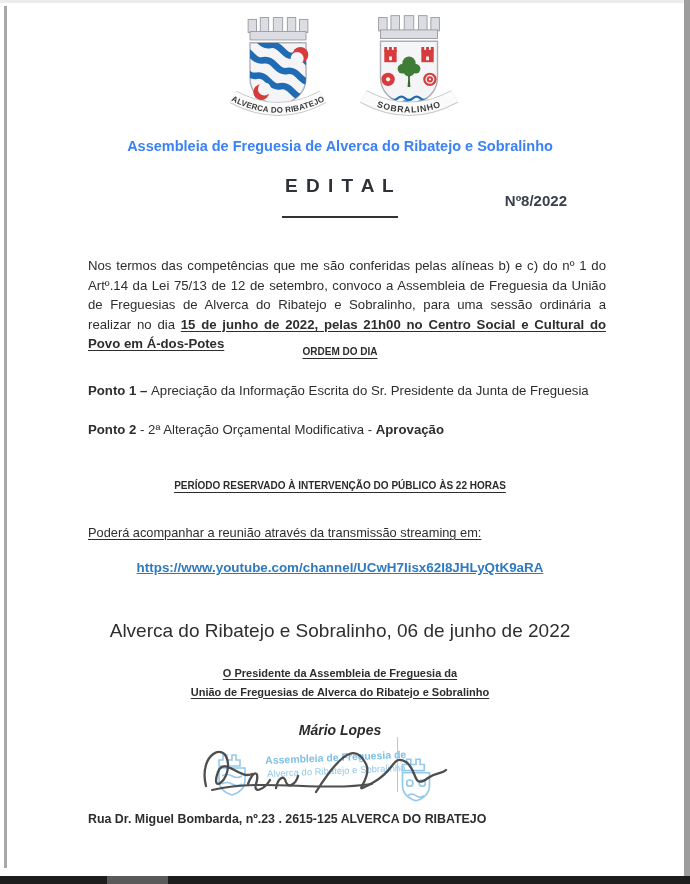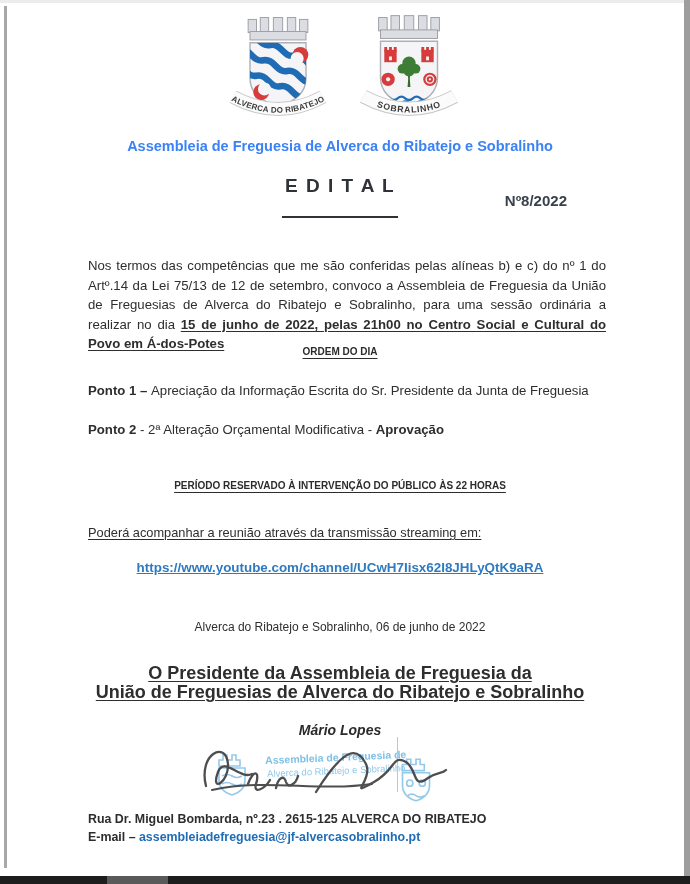--- a/index.html
+++ b/index.html
@@ -32,22 +32,22 @@
     text-decoration-thickness:1.4px;text-underline-offset:3px;color:#2c2c2c;}
   .ordem{top:346px;}
   .ponto{left:88px;font-size:13.2px;}
   .ponto1{top:383px;}
   .ponto2{top:422px;}
   .periodo{top:480px;}
   .streaming-note{top:525px;left:88px;font-size:12.8px;text-decoration:underline;
     text-decoration-thickness:1.2px;text-underline-offset:2px;}
   .stream-link{top:558px;font-size:13.4px;font-weight:600;color:#2e7ac0;
     text-decoration:underline;cursor:pointer;}
-  .dateline{top:620px;font-size:12px;}
-  .pres-block{top:664px;font-size:18px;font-weight:bold;line-height:18.5px;}
+  .dateline{top:620px;font-size:19px;}
+  .pres-block{top:664px;font-size:11px;font-weight:bold;line-height:18.5px;}
   .pres-block span{text-decoration:underline;text-decoration-thickness:1.3px;text-underline-offset:2px;}
   .signer{top:722px;font-size:14px;font-weight:bold;font-style:italic;color:#2b2b2b;}
   
   .stamp-text{top:750px;left:236px;width:200px;text-align:center;color:#7fc0e6;
     transform:rotate(-2.5deg);line-height:14px;}
   .stamp-l1{font-size:10.5px;font-weight:bold;}
   .stamp-l2{font-size:9.5px;opacity:.85;}
   .stamp-crest{opacity:.9;}
   .pen-line{top:737px;left:397px;width:1px;height:55px;background:#c4c4c4;}
   
@@ -205,21 +205,20 @@
 
 <svg class="abs" style="left:196px;top:734px;" width="270" height="75" viewBox="0 0 270 75" fill="none" stroke="#3f3f41" stroke-width="2.3" stroke-linecap="round" opacity="0.92">
   <path d="M 10,52 C 2,20 30,6 32,30 C 33,48 14,60 22,38 C 28,22 44,46 56,40"></path>
   <path d="M 52,50 c 6,-16 12,-12 8,0 c -3,10 8,6 14,-4 m 6,8 c 2,-10 8,-14 10,-6 c 2,7 10,2 12,-6"></path>
   <path d="M 120,58 C 150,10 162,14 170,30 C 178,46 150,64 178,48 C 200,36 196,20 210,28 C 222,36 216,56 232,44 C 240,38 246,40 250,36"></path>
   <path d="M 16,56 C 70,44 120,58 176,50" stroke-width="2"></path>
 </svg>
 
 <div class="abs footer">
   <div>Rua Dr. Miguel Bombarda, nº.23 . 2615-125 ALVERCA DO RIBATEJO</div>
-  <div><span>E-mail – </span><a class="email">assembleiadefreguesia@jf-alvercasobralinho.pt</a></div>
 </div>
 
 <div class="abs top-edge"></div>
 <div class="abs left-edge"></div>
 <div class="abs right-edge"></div>
 <div class="abs hscroll-track">
   <div class="hscroll-thumb"></div>
 </div>
 
 </body></html>

